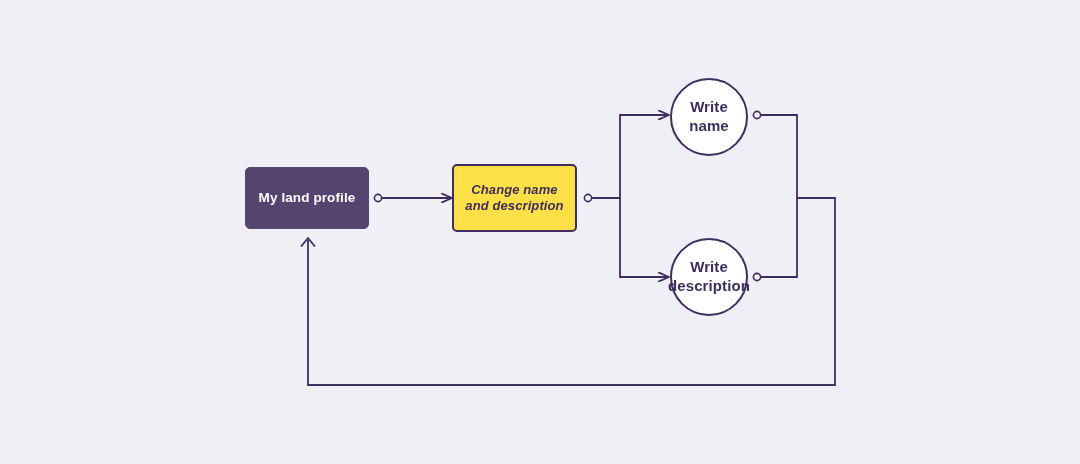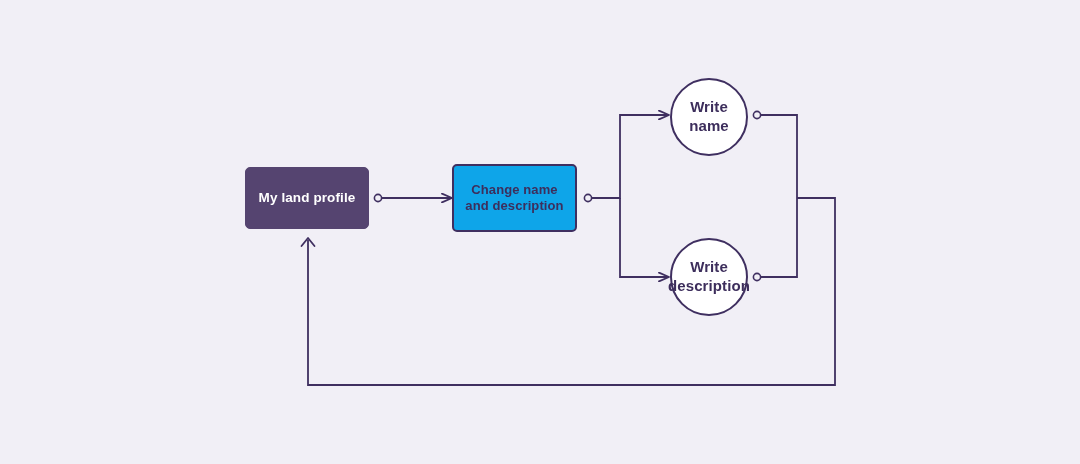--- a/index.html
+++ b/index.html
@@ -43,23 +43,24 @@
   .node-process-filled {
     background: #554470;
     border: 1px solid #554470;
     border-radius: 5px;
   }
   .node-process-filled .node-label {
     color: #ffffff;
     font-size: 13.5px;
   }
   .node-process-outline {
-    background: #0ea5e9;
+    background: #fde047;
     border: 2px solid #3f2f60;
     border-radius: 5px;
+    font-style: italic;
   }
   .node-process-outline .node-label {
     color: #3d2e5c;
     font-size: 13px;
   }
   .node-circle {
     background: #ffffff;
     border: 2px solid #3f2f60;
     border-radius: 50%;
   }

